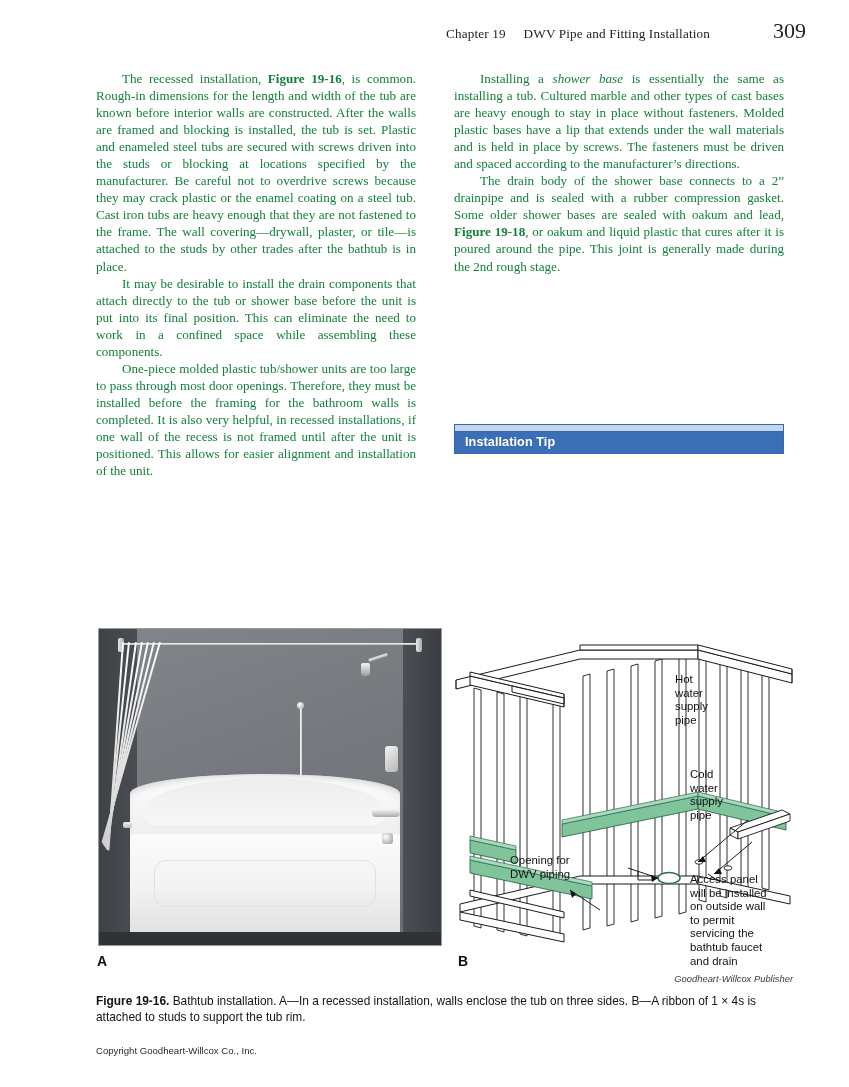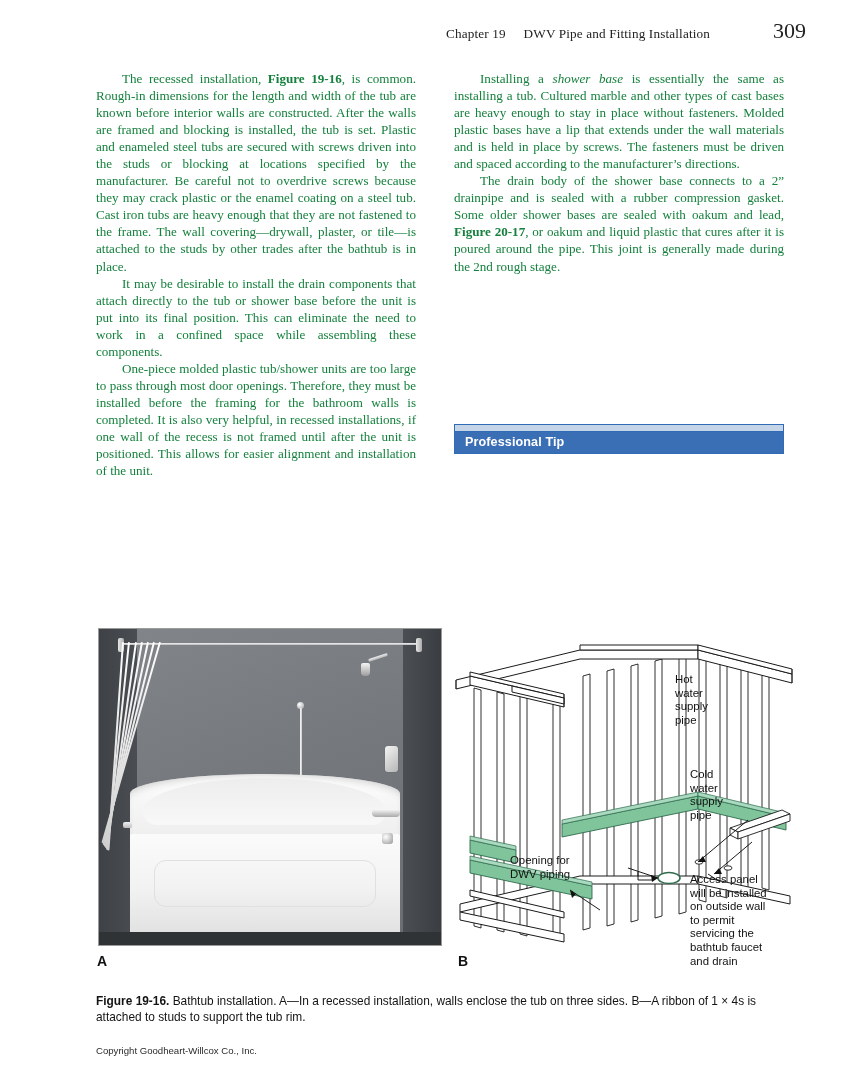--- a/index.html
+++ b/index.html
@@ -326,26 +326,26 @@
 </div>
 
 <div class="col" id="col-left">
   <p class="para"><span>The recessed installation, </span><b>Figure 19-16</b><span>, is common. Rough-in dimensions for the length and width of the tub are known before interior walls are constructed. After the walls are framed and blocking is installed, the tub is set. Plastic and enameled steel tubs are secured with screws driven into the studs or blocking at locations specified by the manufacturer. Be careful not to overdrive screws because they may crack plastic or the enamel coating on a steel tub. Cast iron tubs are heavy enough that they are not fastened to the frame. The wall covering—drywall, plaster, or tile—is attached to the studs by other trades after the bathtub is in place.</span></p>
   <p class="para"><span>It may be desirable to install the drain components that attach directly to the tub or shower base before the unit is put into its final position. This can eliminate the need to work in a confined space while assembling these components.</span></p>
   <p class="para"><span>One-piece molded plastic tub/shower units are too large to pass through most door openings. Therefore, they must be installed before the framing for the bathroom walls is completed. It is also very helpful, in recessed installations, if one wall of the recess is not framed until after the unit is positioned. This allows for easier alignment and installation of the unit.</span></p>
 </div>
 
 <div class="col" id="col-right">
   <p class="para"><span>Installing a </span><i>shower base</i><span> is essentially the same as installing a tub. Cultured marble and other types of cast bases are heavy enough to stay in place without fasteners. Molded plastic bases have a lip that extends under the wall materials and is held in place by screws. The fasteners must be driven and spaced according to the manufacturer’s directions.</span></p>
-  <p class="para"><span>The drain body of the shower base connects to a 2” drainpipe and is sealed with a rubber compression gasket. Some older shower bases are sealed with oakum and lead, </span><b>Figure 20-17</b><span>, or oakum and liquid plastic that cures after it is poured around the pipe. This joint is generally made during the 2nd rough stage.</span></p>
+  <p class="para"><span>The drain body of the shower base connects to a 2” drainpipe and is sealed with a rubber compression gasket. Some older shower bases are sealed with oakum and lead, </span><b>Figure 19-18</b><span>, or oakum and liquid plastic that cures after it is poured around the pipe. This joint is generally made during the 2nd rough stage.</span></p>
 </div>
 
 <div id="pro-tip">
   <div class="tip-topstrip"></div>
-  <div class="tip-header">Professional Tip</div>
+  <div class="tip-header">Installation Tip</div>
 </div>
 
 <div id="figure-block">
 
   <div id="photo-a">
     <div class="ph-backwall"></div>
     <div class="ph-sidewall-l"></div>
     <div class="ph-sidewall-r"></div>
     <div class="ph-floor"></div>
 
@@ -512,19 +512,20 @@
 to permit
 servicing the
 bathtub faucet
 and drain</div>
   </div>
 
   <div class="panel-letter" id="letter-a">A</div>
 
   <div class="panel-letter" id="letter-b">B</div>
 
+  <div id="figure-credit">Goodheart-Willcox Publisher</div>
 
   <div id="figure-caption">
     <span class="cap-label">Figure 19-16.</span><span> Bathtub installation. A—In a recessed installation, walls enclose the tub on three sides. B—A ribbon of 1 × 4s is attached to studs to support the tub rim.</span>
   </div>
 </div>
 
 <div id="copyright">Copyright Goodheart-Willcox Co., Inc.</div>
 
 </body></html>

